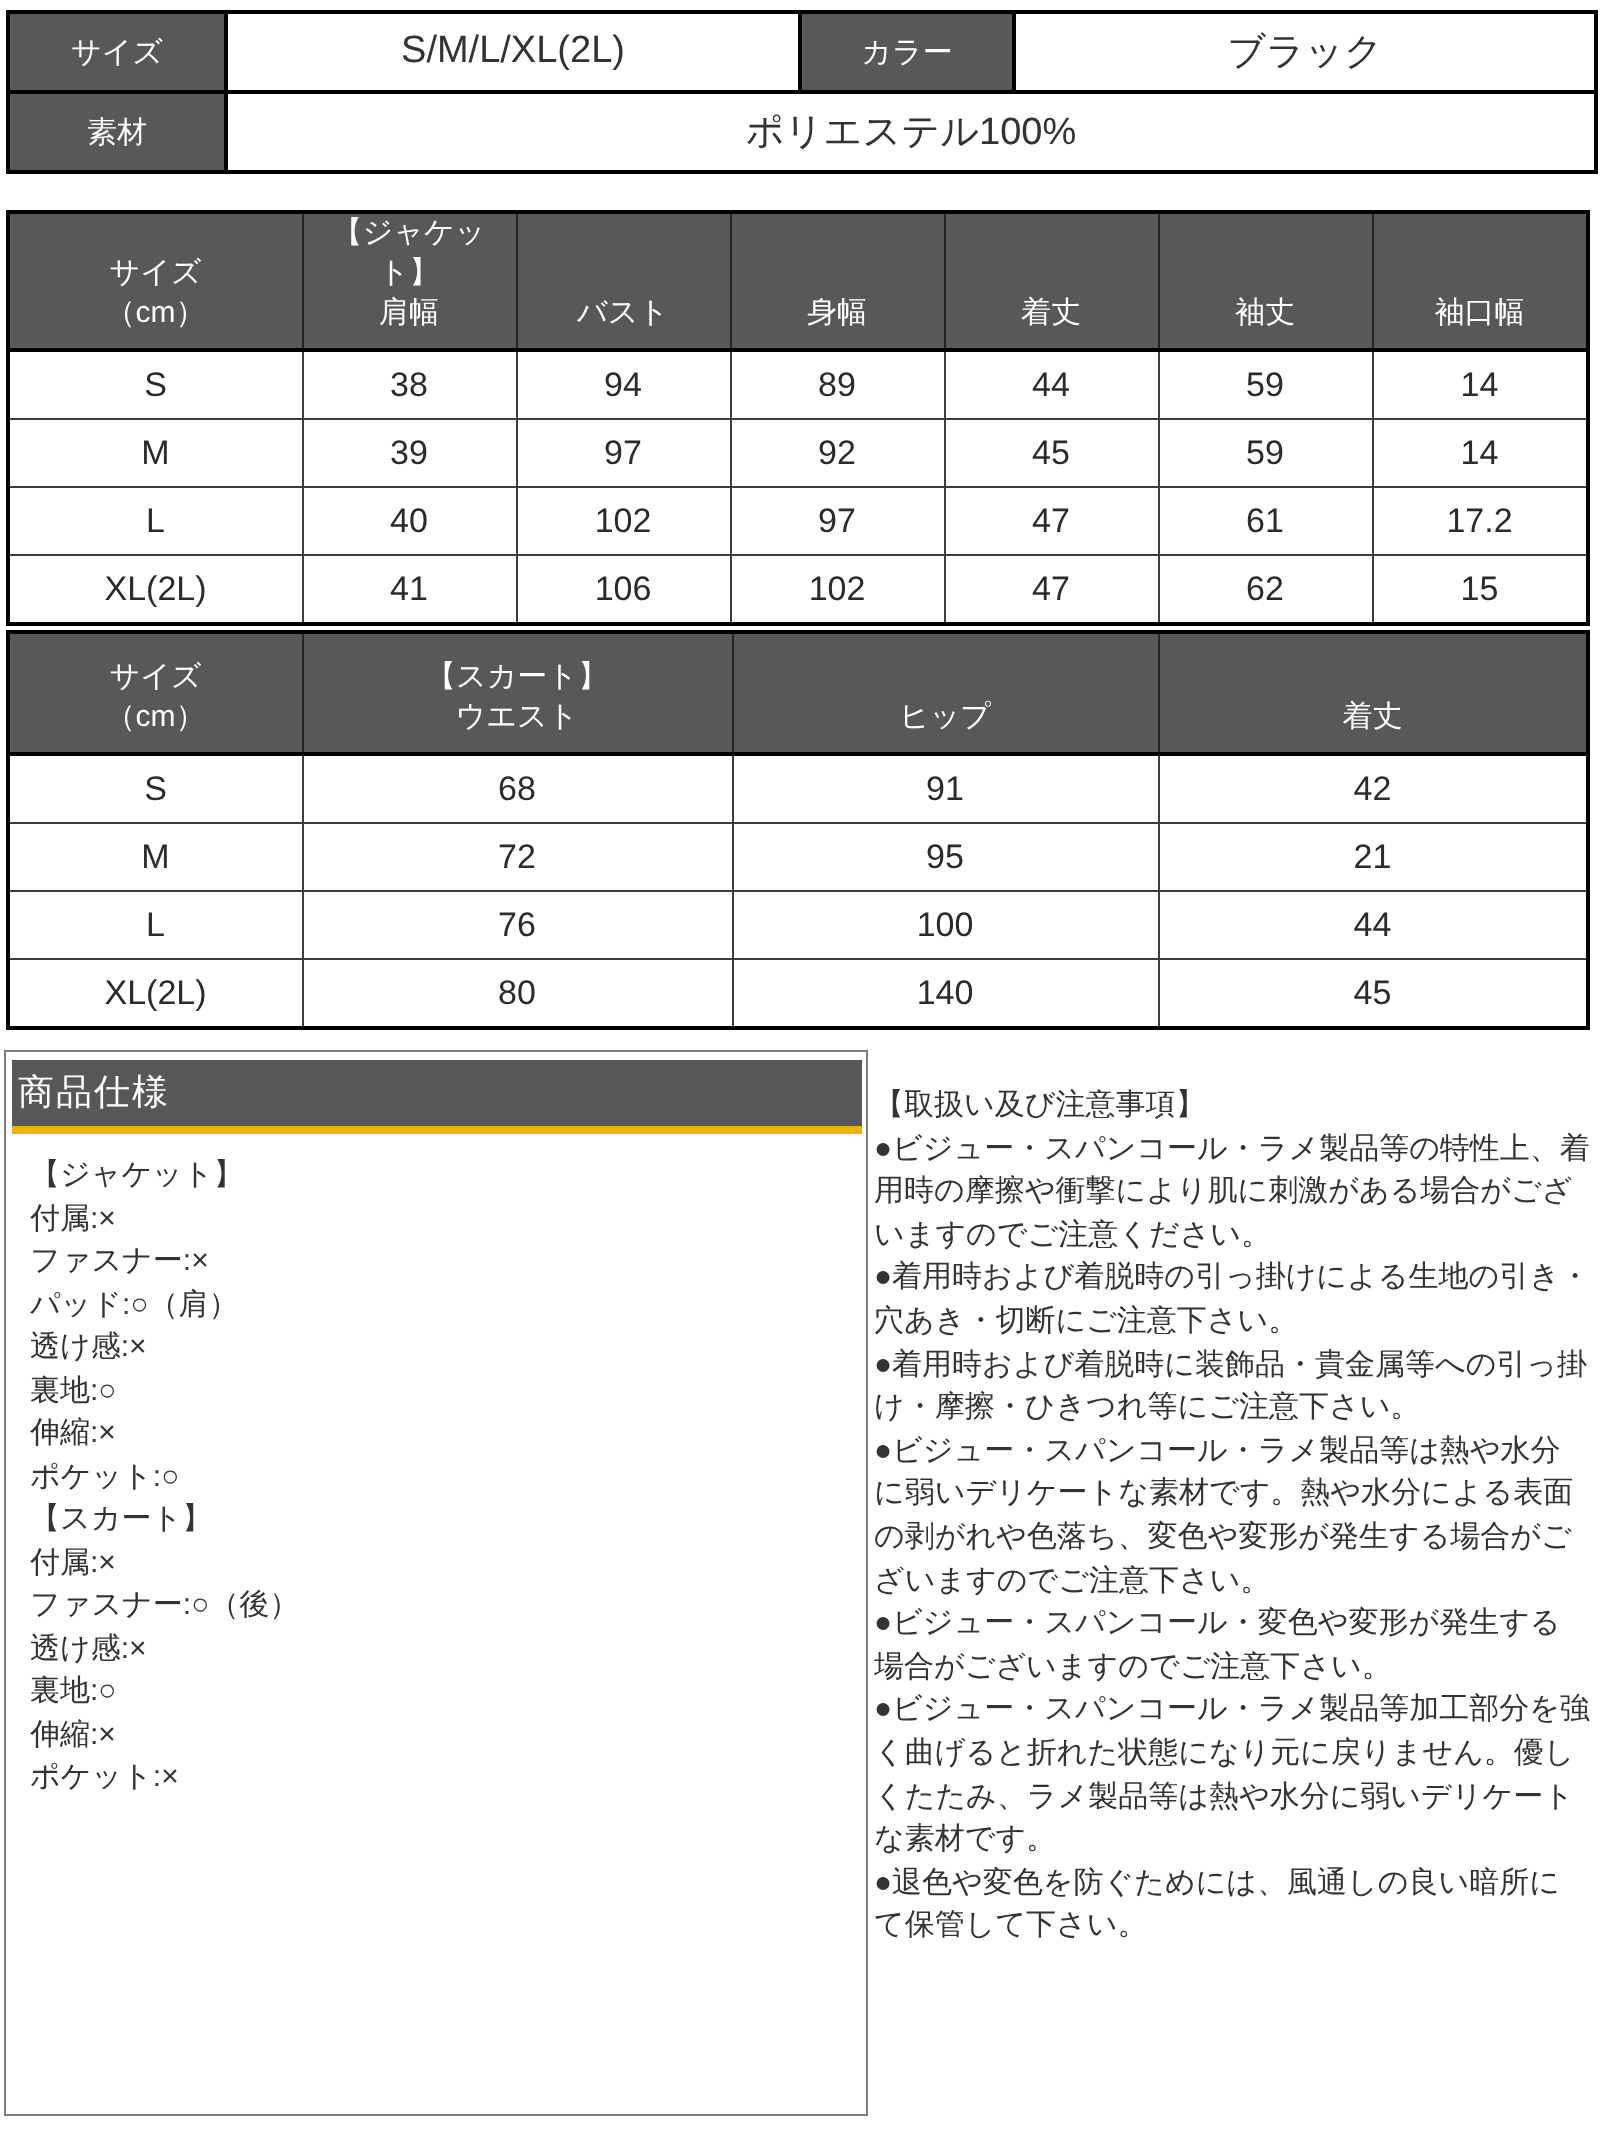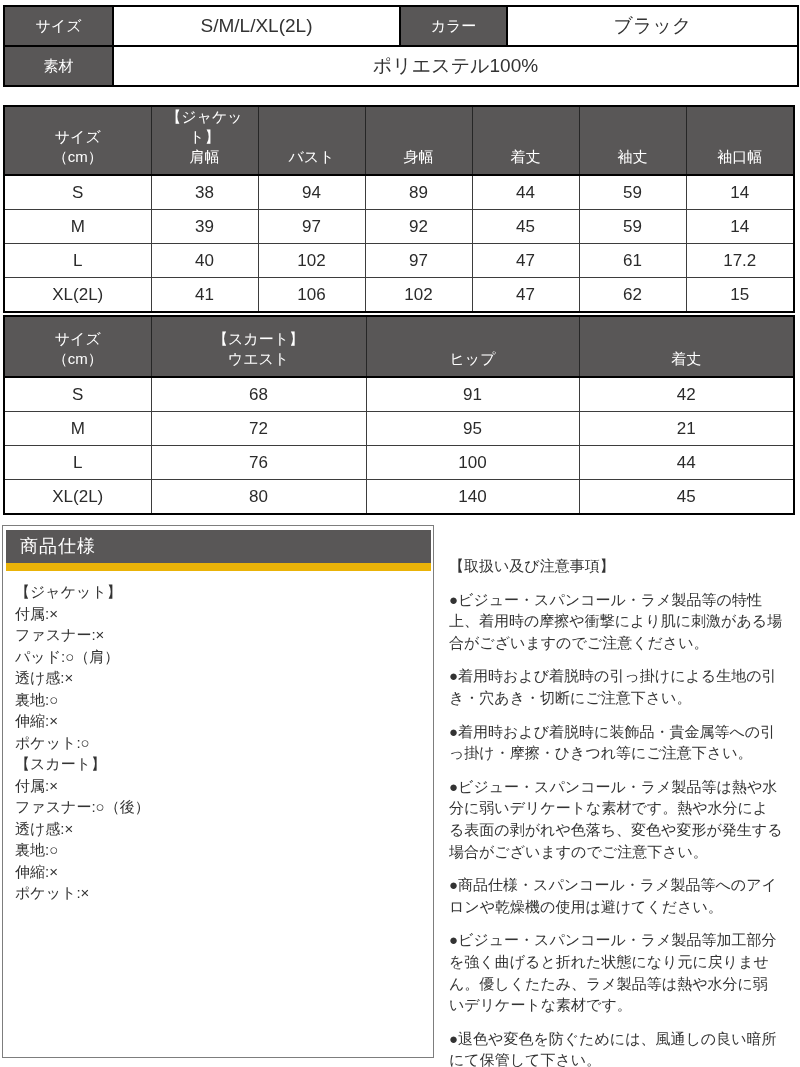--- a/index.html
+++ b/index.html
@@ -21,28 +21,28 @@
   .sz th{border:1px solid #262626;border-bottom:2px solid #000;background:#595757;
          color:#fff;font-weight:normal;font-size:15px;height:52px;
          vertical-align:bottom;padding:0 0 7px 0;}
   .hcell{display:flex;flex-direction:column;justify-content:flex-end;line-height:20px;}
   .sz td{border:1px solid #3d3d3d;height:33px;text-align:center;vertical-align:middle;
          font-size:17px;color:#2b2b2b;padding:0;}
   
   .spec-box{position:absolute;left:2px;top:525px;width:432px;height:533px;
             border:1px solid #7d7d7d;box-sizing:border-box;background:#fff;}
   .spec-bar{margin:4px 2px 0 3px;height:33px;background:#595757;
-            border-bottom:8px solid #eab308;color:#fff;font-size:18px;
-            line-height:33px;padding-left:14px;letter-spacing:1px;}
+            border-bottom:4px solid #eab308;color:#fff;font-size:18px;
+            line-height:33px;padding-left:3px;letter-spacing:1px;}
   .spec-body{padding:10px 8px 0 12px;font-size:15px;line-height:21.5px;color:#333;}
   .spec-line{min-height:21.5px;}
   
   .notes{position:absolute;left:437px;top:543px;width:358px;font-size:15px;
          line-height:21.6px;color:#333;}
-  .notes p{margin:12px;}
+  .notes p{margin:0;font-family:Liberation Serif, serif;}
 </style>
 </head>
 <body>
 
 <table class="t1">
   <colgroup>
       <col style="width:109px">
       <col style="width:287px">
       <col style="width:107px">
       <col style="width:291px">
@@ -241,16 +241,16 @@
     <div class="spec-line"></div>
   </div>
 </div>
 
 <div class="notes">
   <p>【取扱い及び注意事項】</p>
   <p>●ビジュー・スパンコール・ラメ製品等の特性上、着用時の摩擦や衝撃により肌に刺激がある場合がございますのでご注意ください。</p>
   <p>●着用時および着脱時の引っ掛けによる生地の引き・穴あき・切断にご注意下さい。</p>
   <p>●着用時および着脱時に装飾品・貴金属等への引っ掛け・摩擦・ひきつれ等にご注意下さい。</p>
   <p>●ビジュー・スパンコール・ラメ製品等は熱や水分に弱いデリケートな素材です。熱や水分による表面の剥がれや色落ち、変色や変形が発生する場合がございますのでご注意下さい。</p>
-  <p>●商品仕様・スパンコール・ラメ製品等へのアイロンや乾燥機の使用は避けてください。</p>
+  <p>●ビジュー・スパンコール・変色や変形が発生する場合がございますのでご注意下さい。</p>
   <p>●ビジュー・スパンコール・ラメ製品等加工部分を強く曲げると折れた状態になり元に戻りません。優しくたたみ、ラメ製品等は熱や水分に弱いデリケートな素材です。</p>
   <p>●退色や変色を防ぐためには、風通しの良い暗所にて保管して下さい。</p>
 </div>
 
 </body></html>

